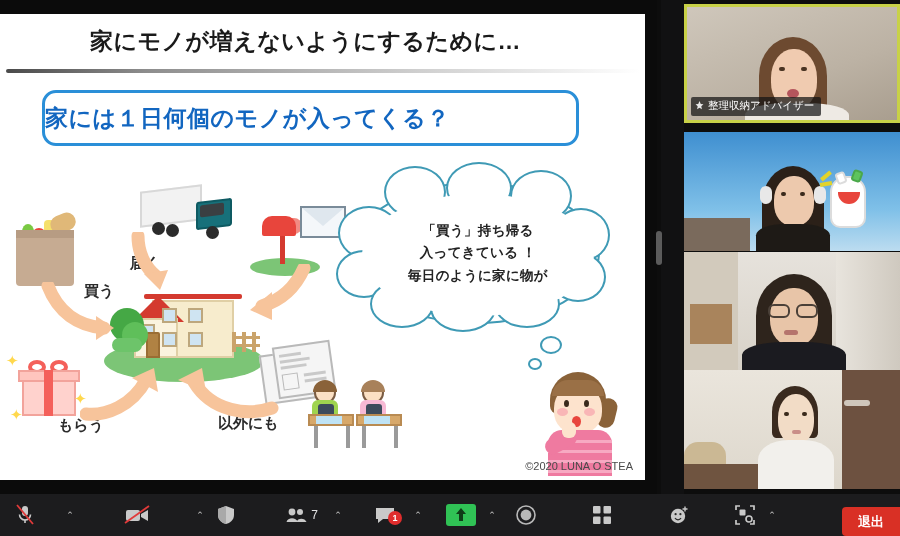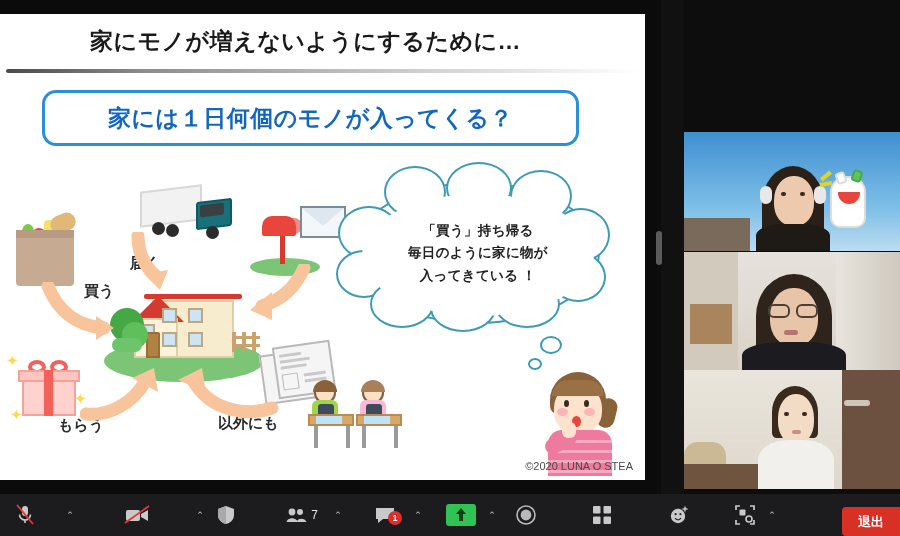--- a/index.html
+++ b/index.html
@@ -23,21 +23,21 @@
     white-space: nowrap;
   }
   #title-rule {
     position: absolute; left: 6px; top: 55px; width: 634px; height: 4px;
     background: linear-gradient(90deg,#4a4a4a 0%, #8d8d8d 22%, #cfcfcf 65%, #ffffff 100%);
     border-radius: 2px;
   }
   #question-box {
     position: absolute; left: 42px; top: 76px; width: 537px; height: 56px;
     border: 3px solid #2a8fd8; border-radius: 14px; background: #fff;
-    display: flex; align-items: center; justify-content: center;
+    display: flex; align-items: center; justify-content: flex-start;
   }
   #question-text { font-size: 23px; font-weight: 700; color: #1266c0; letter-spacing: .5px; white-space: nowrap; }
 
   .diag-label { position: absolute; font-size: 15px; font-weight: 700; color: #2b2b2b; white-space: nowrap; }
   #lbl-buy   { left: 84px;  top: 268px; }
   #lbl-deliv { left: 130px; top: 240px; }
   #lbl-get   { left: 58px;  top: 402px; }
   #lbl-bring { left: 218px; top: 400px; }
 
   
@@ -332,22 +332,22 @@
         <div class="lobe" style="left:92px; top:-22px; width:66px; height:52px;"></div>
         <div class="lobe" style="left:156px; top:-14px; width:62px; height:52px;"></div>
         <div class="lobe" style="left:198px; top:24px; width:58px; height:54px;"></div>
         <div class="lobe" style="left:196px; top:68px; width:56px; height:50px;"></div>
         <div class="lobe" style="left:140px; top:96px; width:66px; height:48px;"></div>
         <div class="lobe" style="left:76px; top:100px; width:66px; height:48px;"></div>
         <div class="lobe" style="left:16px; top:96px; width:64px; height:48px;"></div>
         <div class="lobe" style="left:8px; top:10px; width:232px; height:122px; border:none; background:#fff;"></div>
         <div id="bubble-text">
             <div>「買う」持ち帰る</div>
+            <div>入ってきている ！</div>
             <div>毎日のように家に物が</div>
-            <div>入ってきている ！</div>
           </div>
       </div>
       <div class="tail" id="tail1"></div>
       <div class="tail" id="tail2"></div>
 
       <div id="woman">
         <div class="w-hair"></div>
         <div class="w-pony"></div>
         <div class="w-face"></div>
         <div class="w-fringe"></div>
@@ -367,20 +367,35 @@
 
       <div id="copyright">©2020 LUNA O STEA</div>
     </div>
   </div>
 
   <div id="divider"></div>
   <div id="divider-handle"></div>
 
   <div id="strip">
 
+    <div class="tile t1">
+      <div class="sc" style="background:linear-gradient(160deg,#cfc7bb 0%,#bcb2a4 60%,#a99e8f 100%);"></div>
+      <div class="hair" style="left:72px; top:30px; width:68px; height:78px; background:#6d4a30;"></div>
+      <div class="face" style="left:84px; top:42px; width:46px; height:60px; background:#f0cbb0;"></div>
+      <div style="position:absolute; left:92px; top:60px; width:6px; height:4px; background:#4a3423; border-radius:2px;"></div>
+      <div style="position:absolute; left:114px; top:60px; width:6px; height:4px; background:#4a3423; border-radius:2px;"></div>
+      <div style="position:absolute; left:100px; top:82px; width:12px; height:9px; background:#b5555c; border-radius:50%;"></div>
+      <div class="torso" style="left:58px; top:96px; width:104px; height:30px; background:#eeeae4;"></div>
+      <div class="name-badge">
+        <svg class="pin-icon" viewBox="0 0 10 12">
+          <path d="M5 0 L6.4 3.2 L9.4 3.6 L7 5.8 L7.7 9 L5 7.4 L2.3 9 L3 5.8 L0.6 3.6 L3.6 3.2 Z" fill="#e8e8e8"></path>
+        </svg>
+        <span>整理収納アドバイザー</span>
+      </div>
+    </div>
 
     <div class="tile t2">
       <div class="sc" style="background:linear-gradient(180deg,#3f8fd0 0%,#7fc0e8 65%,#bcdcf0 100%);"></div>
       <div style="position:absolute; left:0; top:86px; width:66px; height:33px; background:#7a6a5c;"></div>
       <div class="hair" style="left:78px; top:34px; width:62px; height:76px; background:#2b2018;"></div>
       <div class="face" style="left:90px; top:44px; width:40px; height:50px; background:#edc9ad;"></div>
       <div style="position:absolute; left:97px; top:60px; width:5px; height:4px; background:#3a2a1c; border-radius:2px;"></div>
       <div style="position:absolute; left:116px; top:60px; width:5px; height:4px; background:#3a2a1c; border-radius:2px;"></div>
       <div style="position:absolute; left:76px; top:54px; width:12px; height:18px; background:#e8e8e8; border-radius:6px;"></div>
       <div style="position:absolute; left:130px; top:54px; width:12px; height:18px; background:#e8e8e8; border-radius:6px;"></div>

